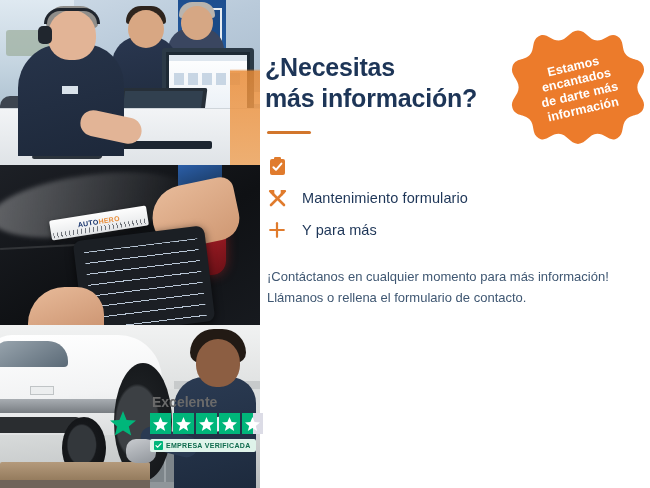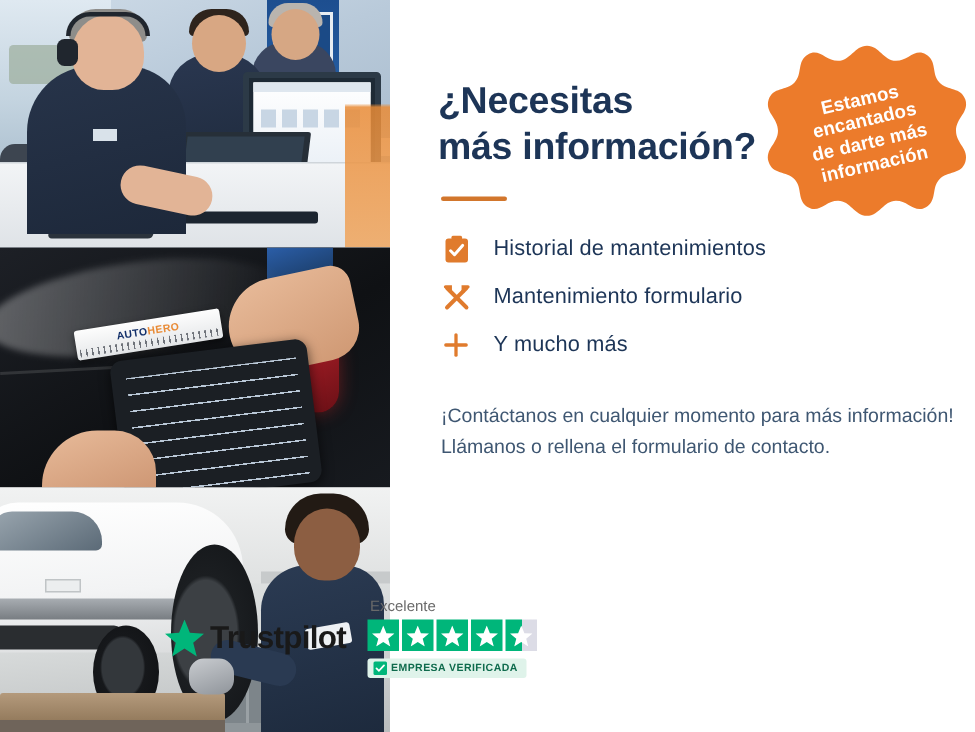--- a/index.html
+++ b/index.html
@@ -288,21 +288,21 @@
   .p3 .mech .glove{
     position:absolute; left:-48px; top:62px; width:30px; height:24px;
     background:linear-gradient(160deg,#c9ccd0,#8f949a); border-radius:10px;
   }
 
   
   .content {
     position: absolute; left: 260px; top: 0;
     width: 390px; height: 488px;
     background: #ffffff;
-    padding: 52px 0 0 32px;
+    padding: 52px 0 0 5px;
   }
   .headline {
     font-size: 25px; line-height: 1.22; font-weight: bold;
     color: #1d3557; letter-spacing: -.2px;
   }
   .rule {
     width: 44px; height: 3px; background: #d2762c;
     margin: 18px 0 16px 2px; border-radius: 2px;
   }
 
@@ -331,21 +331,21 @@
     position: absolute; left: 110px; bottom: 36px;
     display: flex; align-items: center; gap: 14px;
   }
   .tp-logo { display: flex; align-items: center; gap: 4px; }
   .tp-logo svg { display: block; }
   .tp-name {
     font-size: 21px; font-weight: bold; color: #191919;
     letter-spacing: -.5px;
   }
   .tp-right { display: flex; flex-direction: column; align-items: flex-start; }
-  .tp-excel { font-size: 10px; color: #6a6a6a; margin: 0 0 3px 2px; }
+  .tp-excel { font-size: 14px; color: #6a6a6a; margin: 0 0 3px 2px; font-weight: bold; }
   .tp-stars { display: flex; gap: 2px; }
   .tp-star {
     width: 21px; height: 21px; background: #00b67a;
     display: flex; align-items: center; justify-content: center;
   }
   .tp-star.half {
     background: linear-gradient(90deg,#00b67a 0 52%, #dcdce6 52% 100%);
   }
   .tp-star svg { display: block; }
   .tp-verified {
@@ -473,21 +473,20 @@
     <ul class="feature-list">
 
       <li class="feature">
         <span class="ic">
           <svg width="17" height="19" viewBox="0 0 17 19">
             <rect x="1" y="2" width="15" height="16" rx="2" fill="#e07b2d"></rect>
             <rect x="5" y="0" width="7" height="3.4" rx="1.2" fill="#e07b2d"></rect>
             <path d="M4.4 10.2 L7 12.8 L12.4 6.6" stroke="#ffffff" stroke-width="2" fill="none" stroke-linecap="round" stroke-linejoin="round"></path>
           </svg>
         </span>
-        <span class="lbl">Historial de mantenimientos</span>
       </li>
 
       <li class="feature">
         <span class="ic">
           <svg width="19" height="19" viewBox="0 0 19 19">
             <g stroke="#e07b2d" stroke-width="2.6" stroke-linecap="round" fill="none">
               <path d="M3 3 L16 16"></path>
               <path d="M16 3 L3 16"></path>
             </g>
             <path d="M2 2.2 L5.2 2.2 L5.2 5.4" stroke="#e07b2d" stroke-width="2.2" fill="none" stroke-linecap="round"></path>
@@ -501,21 +500,21 @@
 
       <li class="feature">
         <span class="ic">
           <svg width="18" height="18" viewBox="0 0 18 18">
             <g stroke="#e07b2d" stroke-width="2.2" stroke-linecap="round">
               <path d="M9 2.2 V15.8"></path>
               <path d="M2.2 9 H15.8"></path>
             </g>
           </svg>
         </span>
-        <span class="lbl">Y mucho más</span>
+        <span class="lbl">Y para más</span>
       </li>
 
     </ul>
 
     <p class="contact">
       <span>¡Contáctanos en cualquier momento para más información!</span><br>
       <span>Llámanos o rellena el formulario de contacto.</span>
     </p>
 
   </div>
@@ -551,21 +550,20 @@
 
   <div class="tp">
 
     <div class="tp-logo">
       <span>
         <svg width="26" height="25" viewBox="0 0 26 25">
           <path fill="#00b67a" d="M13 0 L16.6 8.9 L26 9.5 L18.8 15.5 L21.2 24.6
                                    L13 19.4 L4.8 24.6 L7.2 15.5 L0 9.5 L9.4 8.9 Z"></path>
         </svg>
       </span>
-      <span class="tp-name">Trustpilot</span>
     </div>
 
     <div class="tp-right">
       <span class="tp-excel">Excelente</span>
       <div class="tp-stars">
         <span class="tp-star">
           <svg width="15" height="14" viewBox="0 0 15 14">
               <path fill="#fff" d="M7.5 0 L9.6 5.1 L15 5.4 L10.8 8.9 L12.2 14 L7.5 11 L2.8 14 L4.2 8.9 L0 5.4 L5.4 5.1 Z"></path>
             </svg>
         </span>

